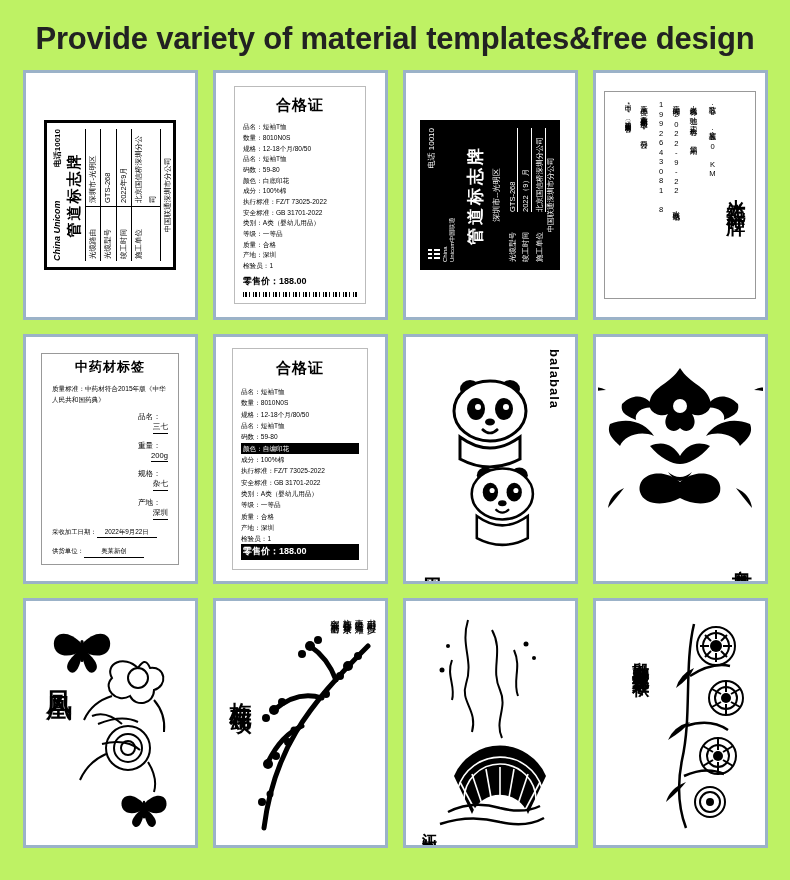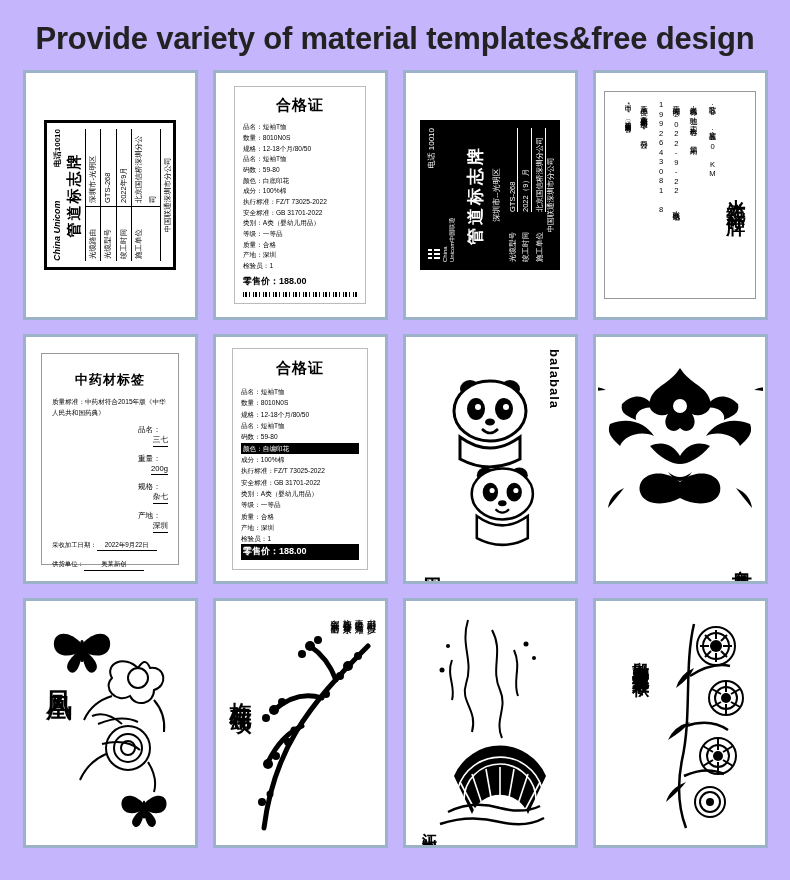--- a/index.html
+++ b/index.html
@@ -5,21 +5,21 @@
   html, body {
     margin: 0;
     padding: 0;
     background: #d3d8dd;
     font-family: "Liberation Sans", sans-serif;
   }
   #page {
     position: relative;
     width: 790px;
     height: 880px;
-    background: #c4b5fd;
+    background: #bef264;
     overflow: hidden;
   }
   .headline {
     font-family: "Liberation Sans", sans-serif;
     font-size: 31px;
     font-weight: bold;
     color: #222;
     letter-spacing: -0.2px;
     text-align: center;
     padding: 22px 10px 14px 10px;
@@ -134,21 +134,21 @@
     writing-mode: vertical-rl; text-orientation: upright;
     font-size: 7.6px; line-height: 2.0; letter-spacing:0.5px;
     margin-left: 2px;
   }
   .c4 .topline { writing-mode: vertical-rl; text-orientation: upright; font-size:7.6px; }
 
   
   .c5 {
     width: 138px; height: 212px;
     border:1px solid #999;
-    box-sizing:border-box; padding:17px 10px;
+    box-sizing:border-box; padding:4px 10px;
     font-size:7px; display:flex; flex-direction:column;
   }
   .c5 h3 { margin:0 0 7px; text-align:center; font-size:13px; font-weight:bold; letter-spacing:1px;}
   .c5 .p { font-size:6.6px; line-height:1.7; margin-bottom:6px; }
   .c5 .fr { display:flex; align-items:flex-end; margin-bottom:7px; font-size:7.6px;flex-direction:column;}
   .c5 .fr .k { width:30px; }
   .c5 .fr .v { flex:1; border-bottom:1px solid #000; text-align:center; padding-bottom:1px;}
   .c5 .last { font-size:6.4px; line-height:1.7;}
   .c5 .last .u { border-bottom:1px solid #000; display:inline-block; min-width:60px; text-align:center;}
 

